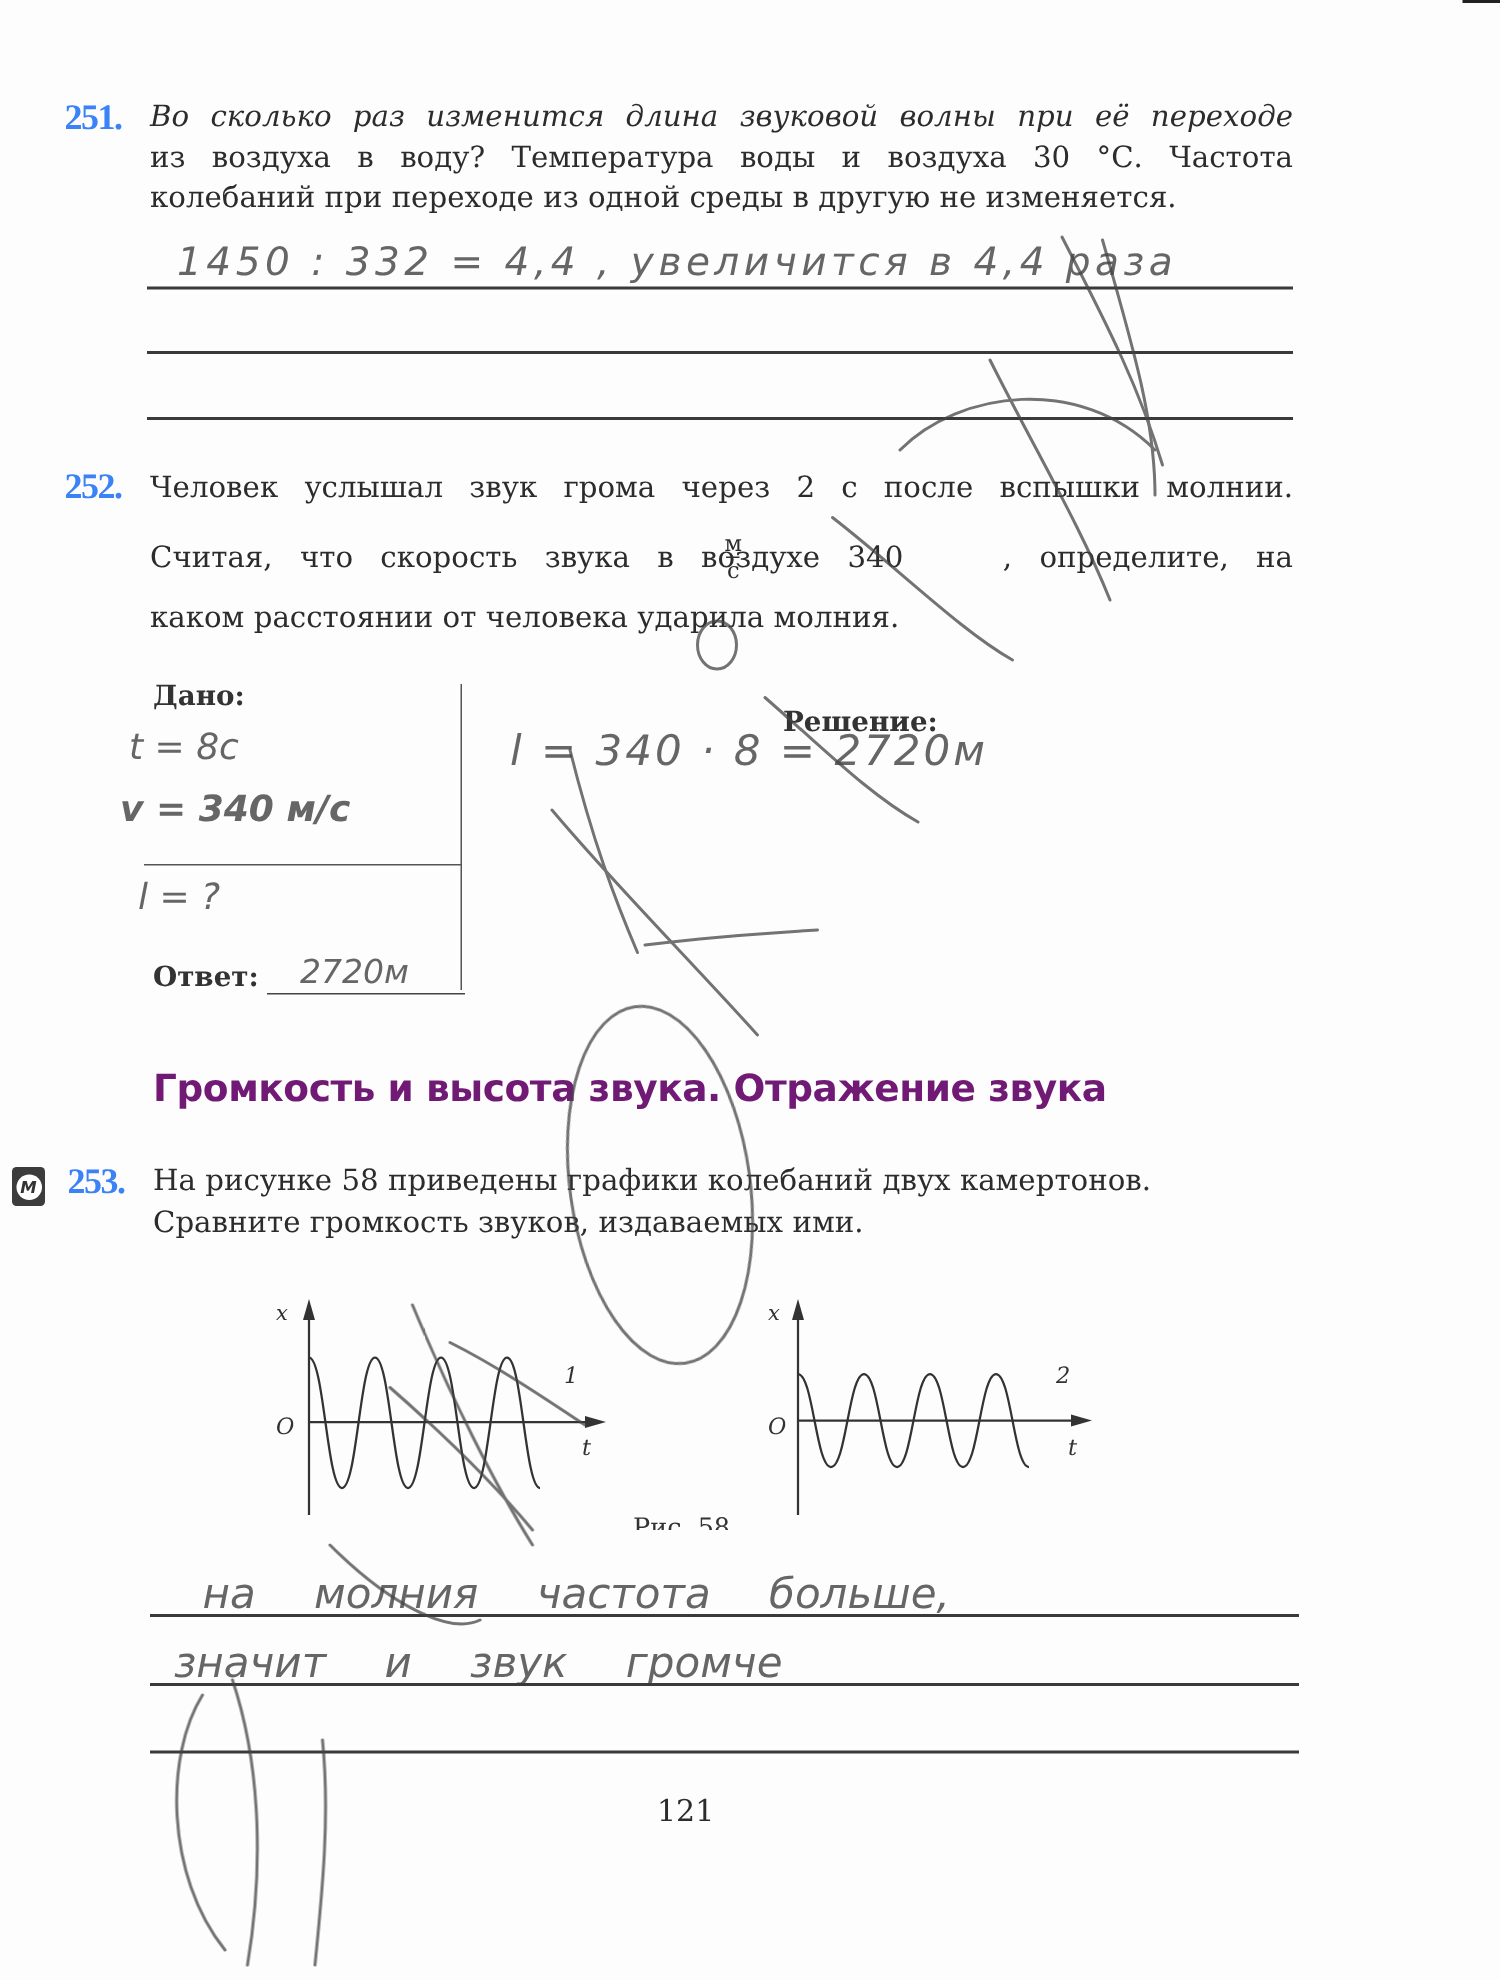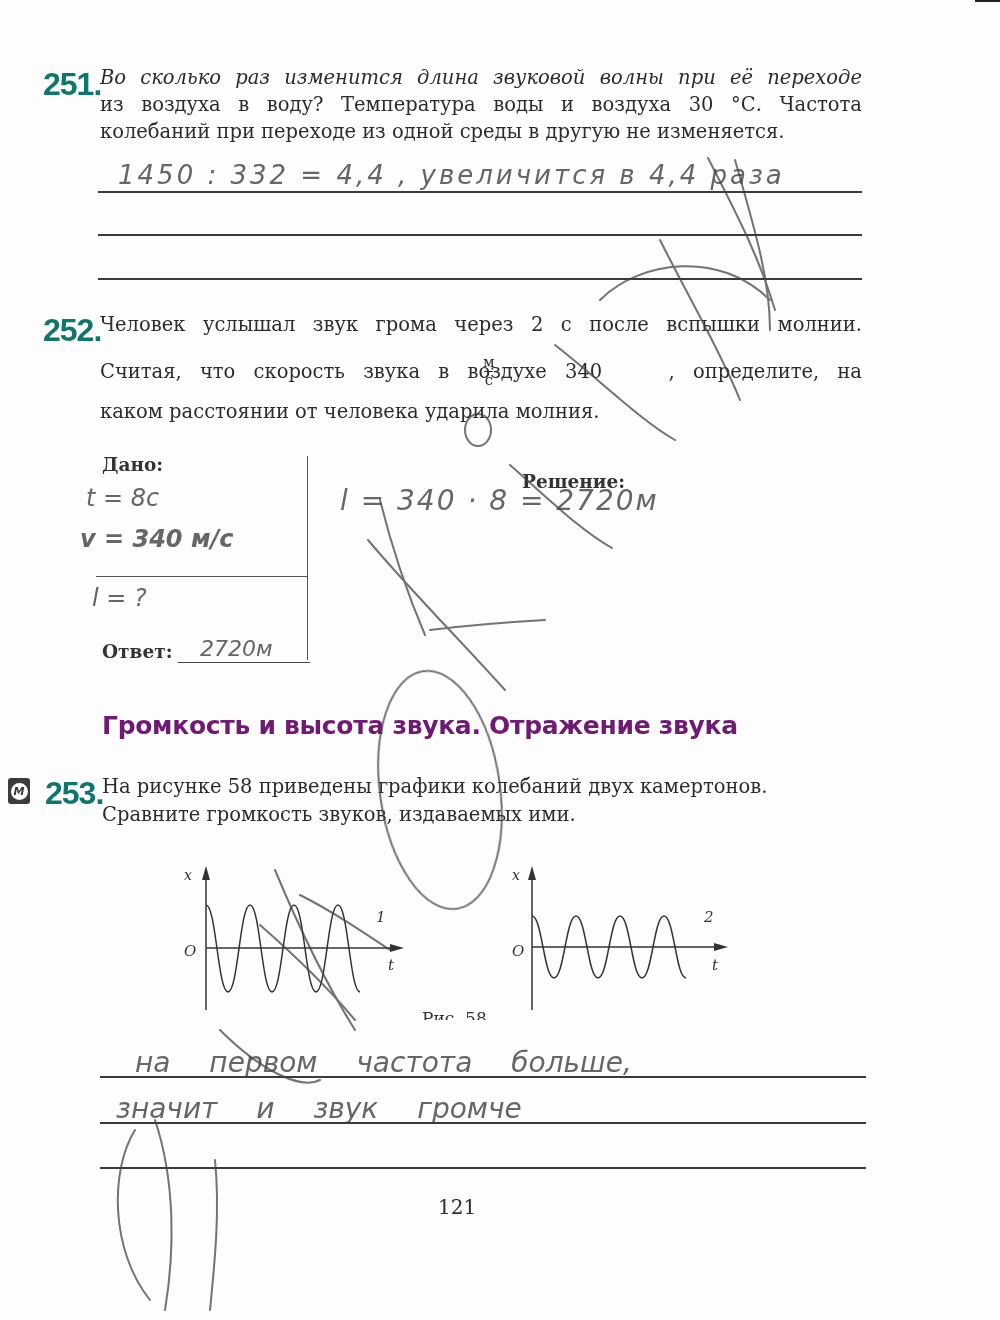--- a/index.html
+++ b/index.html
@@ -1,18 +1,18 @@
 <!DOCTYPE html>
 <html><head>
 <meta charset="utf-8">
 <style>
   html,body{margin:0;padding:0;}
   body{width:1000px;height:1320px;background:#fdfdfd;position:relative;overflow:hidden;font-family:"DejaVu Serif","Liberation Serif",serif;color:#2a2a2a;}
   .abs{position:absolute;}
-  .num{font-family:Liberation Sans, sans-serif;font-weight:bold;font-size:32px;color:#0f766e;letter-spacing:-1px;}
+  .num{font-family:Liberation Serif, serif;font-weight:bold;font-size:24px;color:#3b82f6;letter-spacing:-1px;}
   .ptext{font-family:"DejaVu Serif","Liberation Serif",serif;font-size:19.5px;line-height:27px;color:#2c2c2c;}
   .just{text-align:justify;text-align-last:justify;}
   .hand{font-family:"DejaVu Sans","Liberation Sans",sans-serif;font-style:italic;color:#666;font-weight:300;}
   .rule{position:absolute;height:1.5px;background:#3a3a3a;}
   .label-bold{font-family:"DejaVu Serif","Liberation Serif",serif;font-weight:bold;font-size:18.5px;color:#333;text-align:center;}
   .heading{font-family:"DejaVu Sans","Liberation Sans",sans-serif;font-weight:bold;font-size:25px;color:#701a75;letter-spacing:-0.3px;}
   .badge{background:#3c3c3c;border-radius:3px;width:22px;height:26px;display:flex;align-items:center;justify-content:center;}
   .badge span{display:flex;width:17px;height:17px;border-radius:50%;background:#fff;color:#333;font-family:"DejaVu Sans","Liberation Sans",sans-serif;font-weight:bold;font-style:italic;font-size:11px;align-items:center;justify-content:center;}
   .frac{display:inline-flex;flex-direction:column;align-items:center;font-size:15px;line-height:15px;vertical-align:middle;margin:0 3px;}
   .frac .bar{width:9px;height:1px;background:#333;margin:1px 0;}
@@ -91,21 +91,21 @@
     <path d="M362,56 C372,56 374,118 384,118 C394,118 396,56 406,56 C416,56 418,118 428,118 C438,118 440,56 450,56 C460,56 462,118 472,118 C482,118 484,56 494,56 C504,56 506,118 516,118"></path>
   </g>
   <text x="342" y="20" font-size="14" font-style="italic" fill="#333">x</text>
   <text x="342" y="96" font-size="15" font-style="italic" fill="#333">O</text>
   <text x="542" y="110" font-size="15" font-style="italic" fill="#333">t</text>
   <text x="534" y="62" font-size="15" font-style="italic" fill="#333">2</text>
 
   <text x="252" y="164" font-size="17" fill="#333">Рис. 58</text>
 </svg>
 
-<div class="abs hand" style="left:135px;top:1046px;font-size:28px;word-spacing:30px;">на первом частота больше,</div>
+<div class="abs hand" style="left:135px;top:1046px;font-size:28px;word-spacing:30px;">на молния частота больше,</div>
 <div class="rule" style="left:100px;top:1076px;width:766px;"></div>
 <div class="abs hand" style="left:116px;top:1092px;font-size:28px;word-spacing:30px;">значит и звук громче</div>
 <div class="rule" style="left:100px;top:1122px;width:766px;"></div>
 <div class="rule" style="left:100px;top:1167px;width:766px;"></div>
 
 <div class="abs ptext" style="left:438px;top:1194px;font-size:20px;">121</div>
 
 <svg class="abs" style="left:0;top:0;pointer-events:none;" width="1000" height="1320" viewBox="0 0 1000 1320">
   <g stroke="#444" fill="none" stroke-width="2" stroke-linecap="round" opacity="0.75">
 

